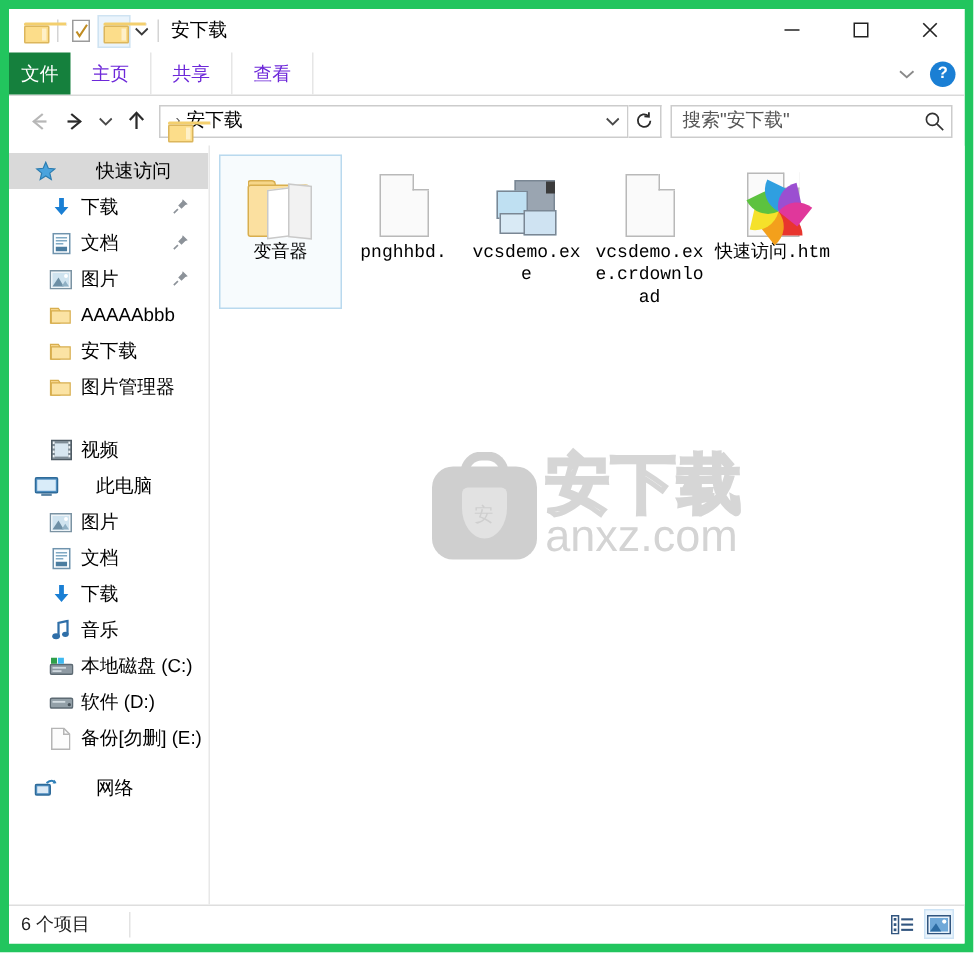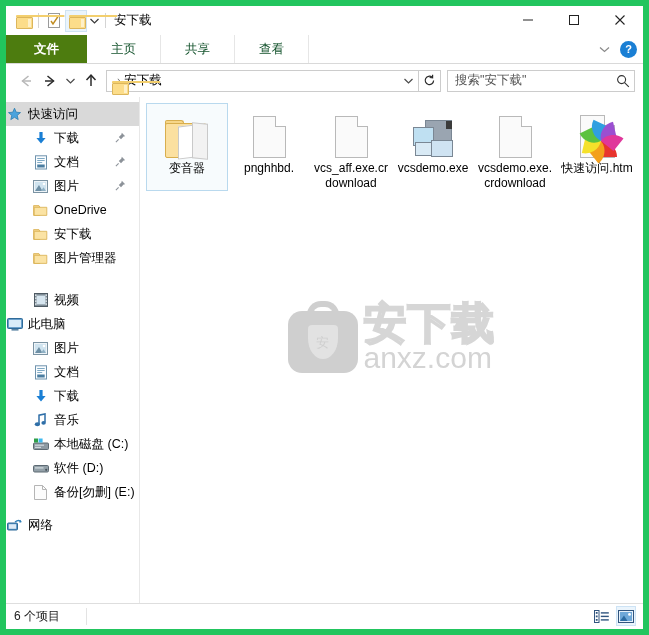--- a/index.html
+++ b/index.html
@@ -57,24 +57,24 @@
     background:#fff6dc;opacity:.75;
   }
 
   
   .ribbon{
     height:28px;flex:none;display:flex;align-items:stretch;
     border-bottom:1px solid #d9d9d9;background:#fff;position:relative;
   }
   .tab{
     display:flex;align-items:center;justify-content:center;
-    padding:0 24px;font-size:12.5px;color:#14532d;box-sizing:border-box;
+    padding:0 14px;font-size:12.5px;color:#6d28d9;box-sizing:border-box;
     border-right:1px solid #e6e6e6;
   }
-  .tab.file{background:#4d7c0f;color:#fff;border-right:none;padding:0 28px;font-weight:bold;}
+  .tab.file{background:#15803d;color:#fff;border-right:none;padding:0 8px;}
   .ribbon-right{
     position:absolute;right:6px;top:0;height:28px;display:flex;align-items:center;gap:8px;
   }
   .chev{width:16px;height:16px;display:flex;align-items:center;justify-content:center;}
   .helpbtn{
     width:17px;height:17px;border-radius:50%;background:#1a7fd4;
     color:#fff;font-size:11px;font-weight:bold;display:flex;
     align-items:center;justify-content:center;line-height:1;
   }
 
@@ -120,42 +120,42 @@
     height:24px;display:flex;align-items:center;padding-left:8px;
     box-sizing:border-box;white-space:nowrap;position:relative;
   }
   .sb-row.sel{background:#d9d9d9;}
   .sb-row .ic{
     width:17px;height:17px;flex:none;display:flex;align-items:center;justify-content:center;
     margin-right:5px;
   }
   .sb-row .lbl{font-size:12.5px;color:#000;overflow:hidden;}
   .sb-row .pin{position:absolute;right:13px;top:6px;}
-  .sb-row.lvl0{padding-left:0;}
+  .sb-row.lvl0{padding-left:16px;gap:20px;}
   .sb-row.lvl1{padding-left:26px;}
   .sb-gap{height:9px;}
 
   .content{
     flex:1;min-width:0;box-sizing:border-box;border-left:1px solid #e8e8e8;
     position:relative;overflow:hidden;background:#fff;
   }
   .grid{
     display:flex;flex-wrap:wrap;padding:6px 0 0 6px;position:relative;z-index:2;
   }
   .item{
     width:82px;padding-top:5px;box-sizing:border-box;
     display:flex;flex-direction:column;align-items:center;
     margin-right:0px;
   }
   .item .iconwrap{
     width:52px;height:50px;display:flex;align-items:flex-end;justify-content:center;
   }
   .item .name{
     margin-top:3px;font-size:12px;line-height:15px;color:#000;text-align:center;
-    width:78px;word-break:break-all;
+    width:78px;word-break:break-all;font-family:Liberation Mono, monospace;
   }
   .item.selected{
     border:1px solid #b9d9ee;background:#f7fbfd;padding-top:4px;
   }
 
   
   .bigfolder{position:relative;width:44px;height:38px;}
   .bigfolder .back{
     position:absolute;left:0;top:3px;width:40px;height:33px;background:#fbe0a0;
     border:1px solid #d8ae4e;border-radius:2px 3px 2px 2px;
@@ -426,21 +426,21 @@
               <path d="M3.6 7.4 L0.9 10.1" stroke="#8c9299" stroke-width="1.1"></path>
             </svg></span>
         </div>
         <div class="sb-row lvl1">
           <span class="ic">
             <svg width="15" height="13" viewBox="0 0 15 13">
               <path d="M0.6 1.6 h5.3 l1 1.4 v8.4 h-6.3 z" fill="#f6d58c" stroke="#d8ae4e" stroke-width=".8"></path>
               <path d="M1.2 3.3 h12.6 v8.1 h-12.6 z" fill="#fbe3a4" stroke="#d8ae4e" stroke-width=".8"></path>
             </svg>
           </span>
-          <span class="lbl">OneDrive</span>
+          <span class="lbl">AAAAAbbb</span>
         </div>
         <div class="sb-row lvl1">
           <span class="ic">
             <svg width="15" height="13" viewBox="0 0 15 13">
               <path d="M0.6 1.6 h5.3 l1 1.4 v8.4 h-6.3 z" fill="#f6d58c" stroke="#d8ae4e" stroke-width=".8"></path>
               <path d="M1.2 3.3 h12.6 v8.1 h-12.6 z" fill="#fbe3a4" stroke="#d8ae4e" stroke-width=".8"></path>
             </svg>
           </span>
           <span class="lbl">安下载</span>
         </div>
@@ -598,28 +598,20 @@
             </div>
             <div class="name">变音器</div>
           </div>
           <div class="item">
             <div class="iconwrap">
               <span class="docicon">
                 <span class="fold"></span>
               </span>
             </div>
             <div class="name">pnghhbd.</div>
-          </div>
-          <div class="item">
-            <div class="iconwrap">
-              <span class="docicon">
-                <span class="fold"></span>
-              </span>
-            </div>
-            <div class="name">vcs_aff.exe.crdownload</div>
           </div>
           <div class="item">
             <div class="iconwrap">
               <span class="exeicon">
                 <span class="sq s1"></span>
                 <span class="dk"></span>
                 <span class="sq s2"></span>
                 <span class="sq s4"></span>
                 <span class="sq s3"></span>
               </span>

